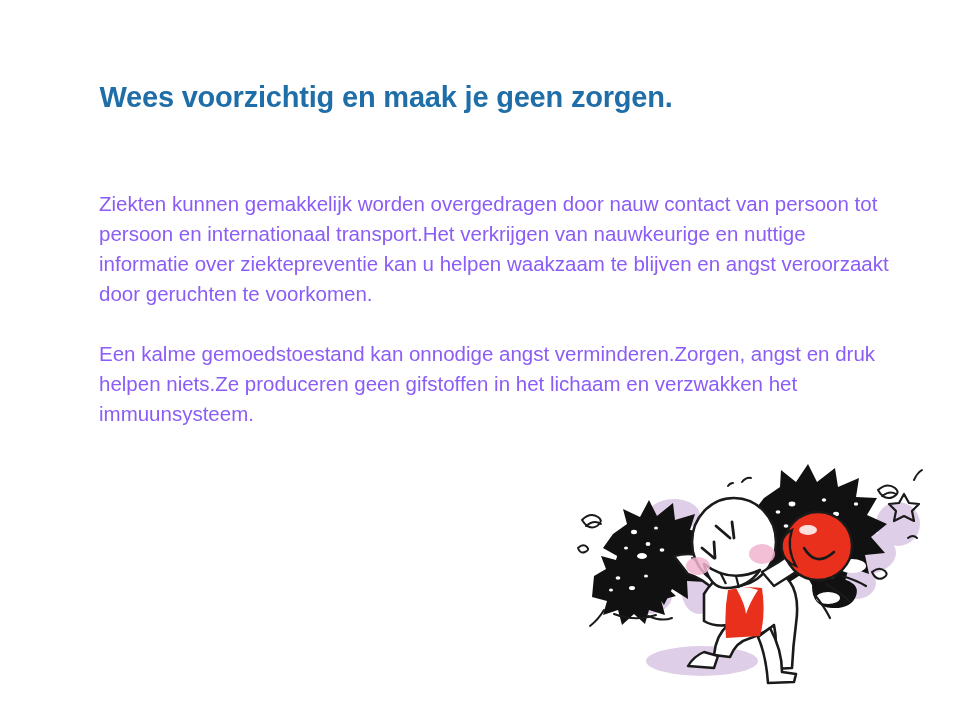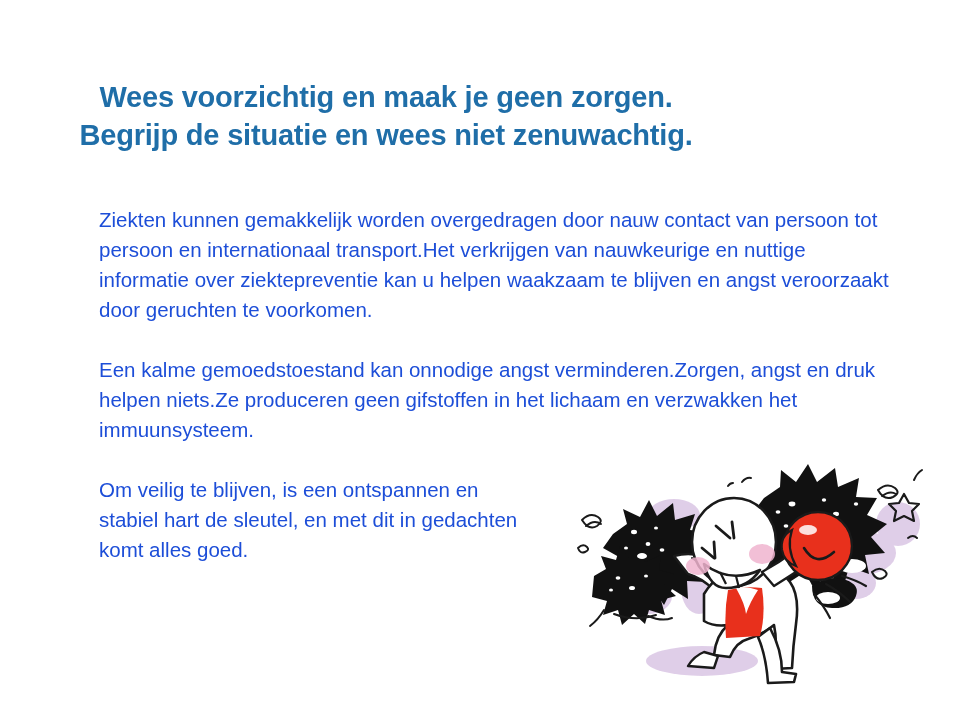--- a/index.html
+++ b/index.html
@@ -36,25 +36,25 @@
     font-size: 29px;
     line-height: 38px;
     letter-spacing: -0.2px;
   }
   .title-line { display: block; white-space: nowrap; }
 
   
   .body-block {
     position: absolute;
     left: 99px;
-    top: 205px;
+    top: 189px;
     width: 790px;
     font-size: 20.5px;
     line-height: 30px;
-    color: #1d4ed8;
+    color: #8b5cf6;
   }
   .para { margin: 0 0 30px 0; }
   .para:last-child { margin-bottom: 0; }
   .para.narrow { width: 430px; }
 
   
   .illustration {
     position: absolute;
     left: 556px;
     top: 438px;
@@ -63,27 +63,25 @@
   }
   .illustration svg { display: block; width: 100%; height: 100%; }
 </style>
 </head>
 <body>
 
 <div class="slide">
 
   <div class="title-block">
     <span class="title-line">Wees voorzichtig en maak je geen zorgen.</span>
-    <span class="title-line">Begrijp de situatie en wees niet zenuwachtig.</span>
   </div>
 
   <div class="body-block">
     <p class="para">Ziekten kunnen gemakkelijk worden overgedragen door nauw contact van persoon tot persoon en internationaal transport.Het verkrijgen van nauwkeurige en nuttige informatie over ziektepreventie kan u helpen waakzaam te blijven en angst veroorzaakt door geruchten te voorkomen.</p>
     <p class="para">Een kalme gemoedstoestand kan onnodige angst verminderen.Zorgen, angst en druk helpen niets.Ze produceren geen gifstoffen in het lichaam en verzwakken het immuunsysteem.</p>
-    <p class="para narrow">Om veilig te blijven, is een ontspannen en stabiel hart de sleutel, en met dit in gedachten komt alles goed.</p>
   </div>
 
   <div class="illustration">
     <svg viewBox="0 0 404 266" xmlns="http://www.w3.org/2000/svg" aria-hidden="true">
 
       <g opacity="0.72">
         <ellipse cx="104" cy="126" rx="30" ry="26" fill="#D4BCE0"></ellipse>
         <ellipse cx="92" cy="158" rx="24" ry="18" fill="#D4BCE0"></ellipse>
         <ellipse cx="118" cy="77" rx="26" ry="16" fill="#D4BCE0"></ellipse>
         <ellipse cx="143" cy="150" rx="18" ry="26" fill="#D4BCE0"></ellipse>

